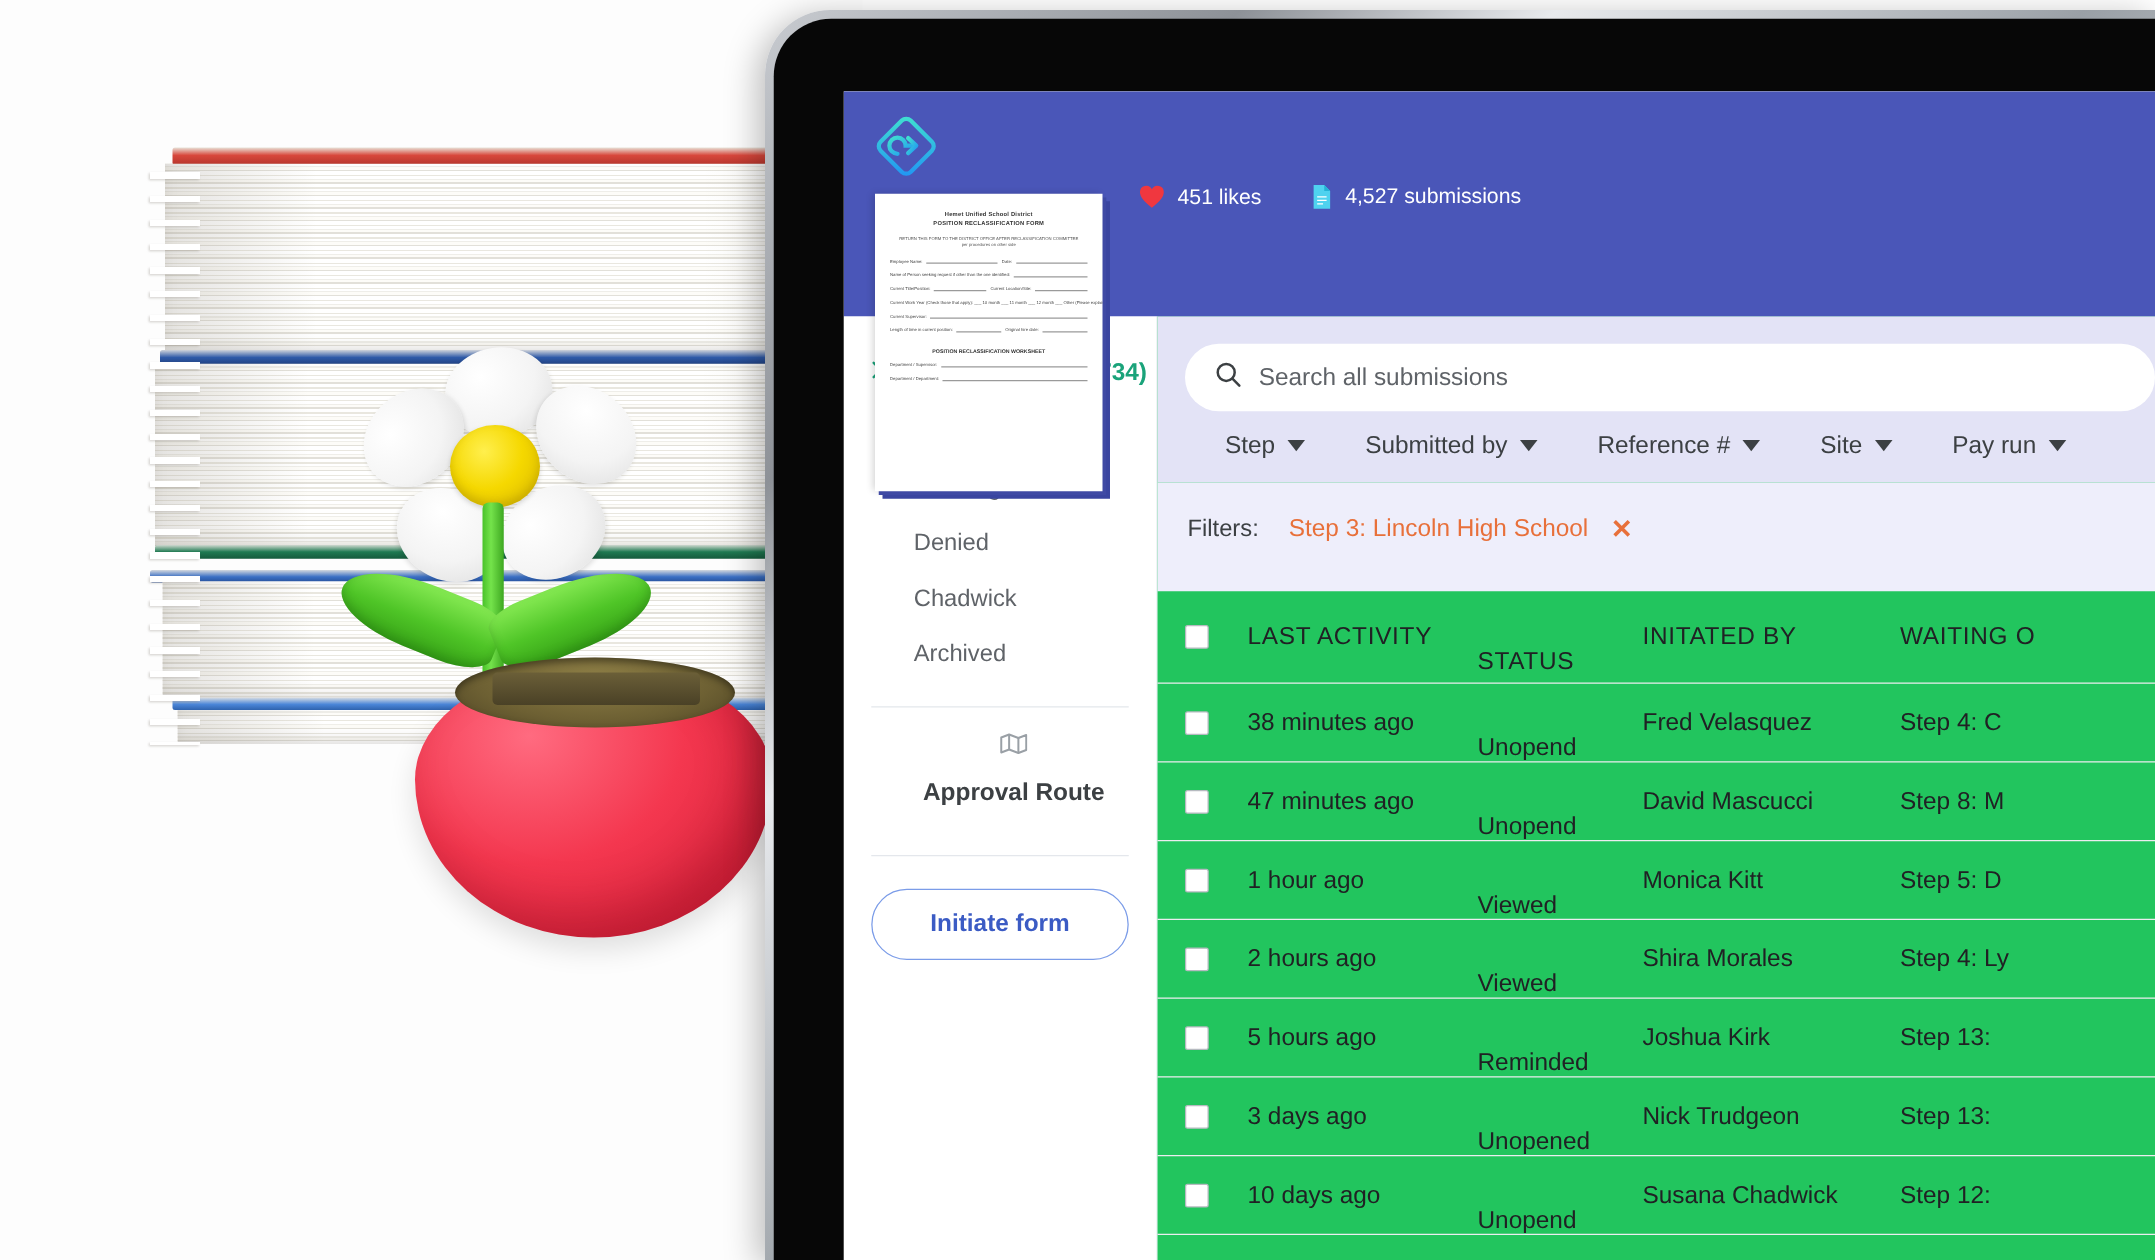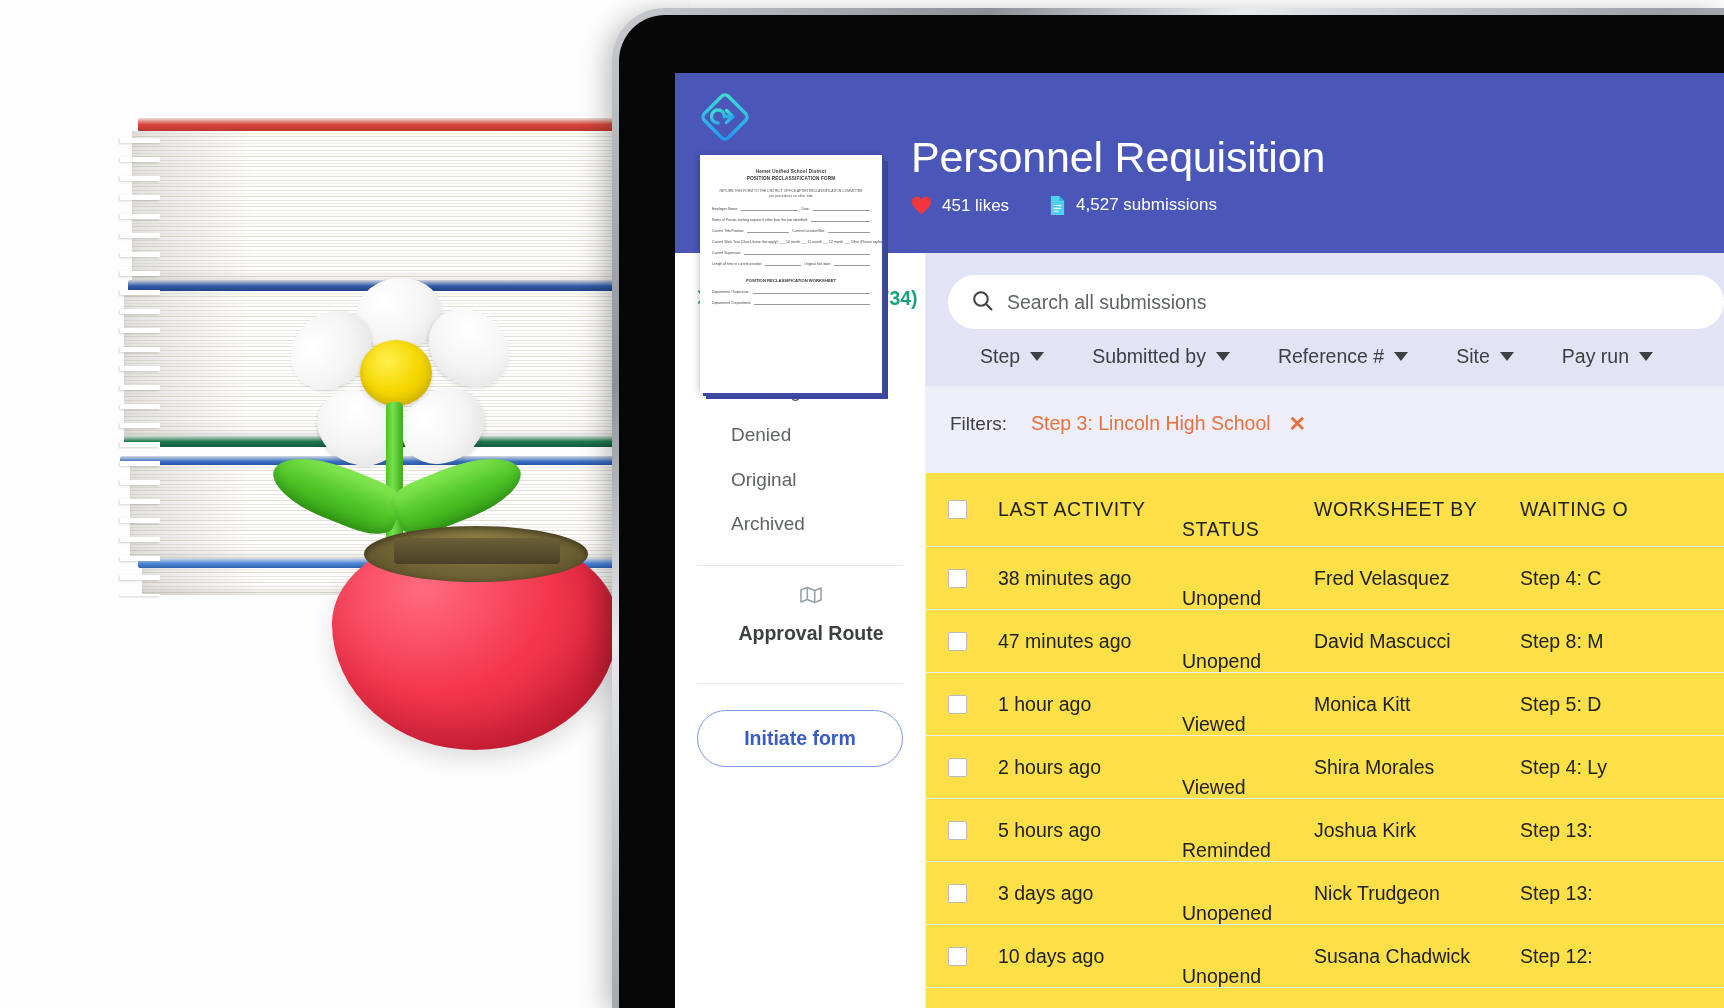--- a/index.html
+++ b/index.html
@@ -237,21 +237,21 @@
     background: #ffffff;
     color: #3b5bc4;
     font-size: 19.5px;
     font-weight: bold;
     font-family: "Liberation Sans", sans-serif;
     text-align: center;
     cursor: pointer;
   }
 
   
-  #main { flex: 1; background: #fde047; min-width: 0; }
+  #main { flex: 1; background: #22c55e; min-width: 0; }
 
   #search-bar-zone {
     background: #e3e3f6;
     padding: 22px 0 0 22px;
   }
   #search-box {
     display: flex; align-items: center; gap: 14px;
     background: #ffffff;
     border-radius: 28px;
     height: 54px;
@@ -426,21 +426,20 @@
               <span class="lbl">Department / Supervisor:</span>
               <span class="rule"></span>
             </div>
       <div class="thumb-line">
               <span class="lbl">Department / Department:</span>
               <span class="rule"></span>
             </div>
     </div>
 
     <div id="header-text">
-      <div id="page-title">Personnel Requisition</div>
       <div id="header-stats">
         <div class="stat">
           <span>
             <svg width="21" height="19" viewBox="0 0 24 22">
                     <path d="M12 21 C4 15 1 10.5 1 6.8 A5.8 5.8 0 0 1 12 4 A5.8 5.8 0 0 1 23 6.8 C23 10.5 20 15 12 21 Z" fill="#f0373f"></path>
                   </svg>
           </span>
           <span>451 likes</span>
         </div>
         <div class="stat">
@@ -472,21 +471,21 @@
                   <path d="M14 2 L20 8 L14 14"></path>
           </svg>
         </span>
         <span>Submissions (9,734)</span>
       </div>
 
       <div class="nav-sub">
         <div class="nav-sub-item active">All</div>
         <div class="nav-sub-item">Pending</div>
         <div class="nav-sub-item">Denied</div>
-        <div class="nav-sub-item">Original</div>
+        <div class="nav-sub-item">Chadwick</div>
         <div class="nav-sub-item">Archived</div>
       </div>
 
       <div class="nav-divider"></div>
 
       <div class="nav-row">
         <span>
           <svg width="22" height="18" viewBox="0 0 22 18" fill="none" stroke="#9aa0a6" stroke-width="1.6" stroke-linejoin="round">
             <path d="M1 4 L7.3 1.6 L14.7 4.4 L21 2 V14 L14.7 16.4 L7.3 13.6 L1 16 Z"></path>
             <path d="M7.3 1.6 V13.6"></path>
@@ -550,21 +549,21 @@
       </div>
 
       <div id="table">
 
         <div class="t-row t-head">
           <div class="c-check">
             <div class="checkbox"></div>
           </div>
           <div class="cell c-activity">LAST ACTIVITY</div>
           <div class="cell c-status">STATUS</div>
-          <div class="cell c-initiated">WORKSHEET BY</div>
+          <div class="cell c-initiated">INITATED BY</div>
           <div class="cell c-waiting">WAITING O</div>
         </div>
 
         <div class="t-row">
           <div class="c-check">
                   <div class="checkbox"></div>
                 </div>
           <div class="cell c-activity">38 minutes ago</div>
           <div class="cell c-status">Unopend</div>
           <div class="cell c-initiated">Fred Velasquez</div>

